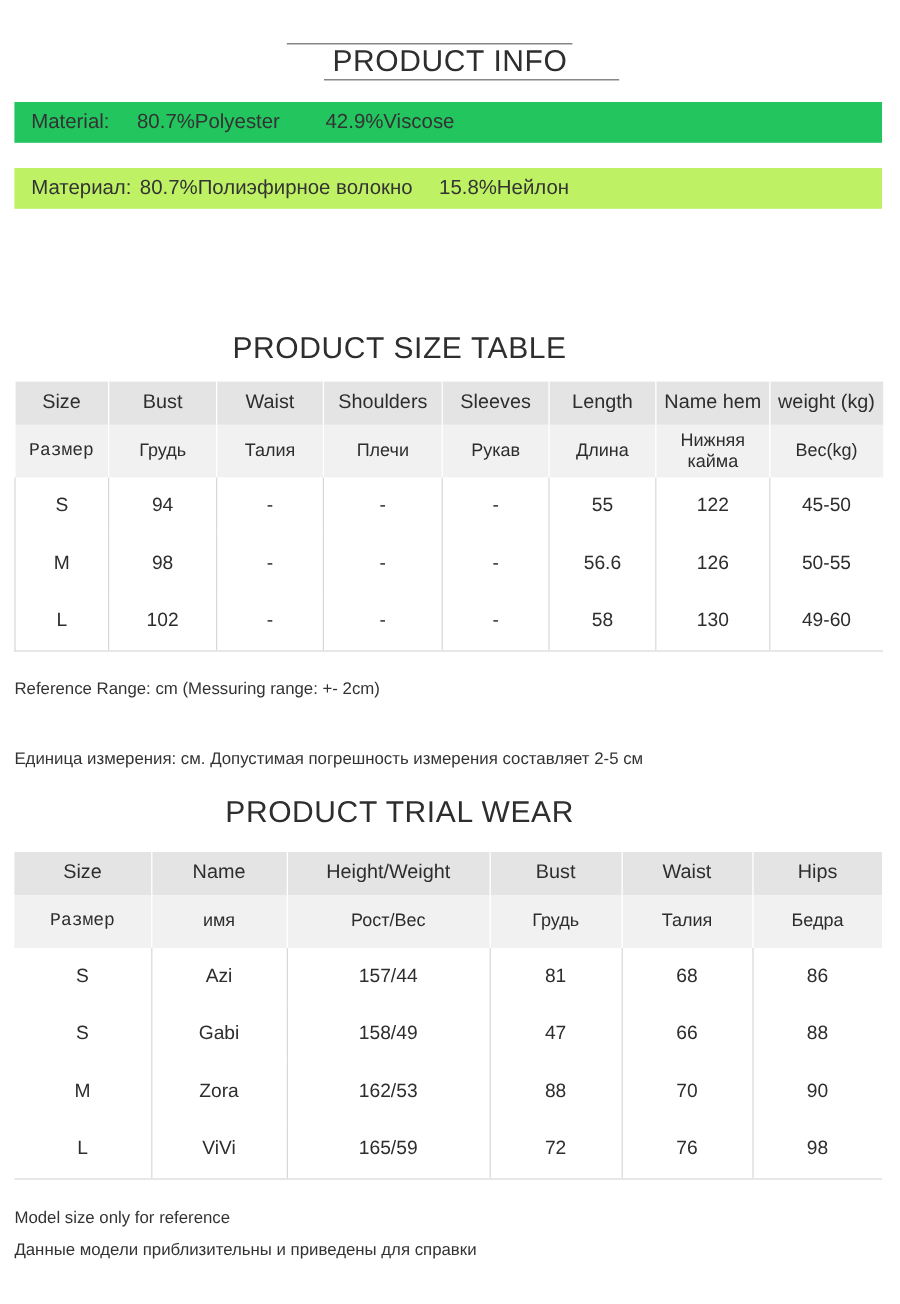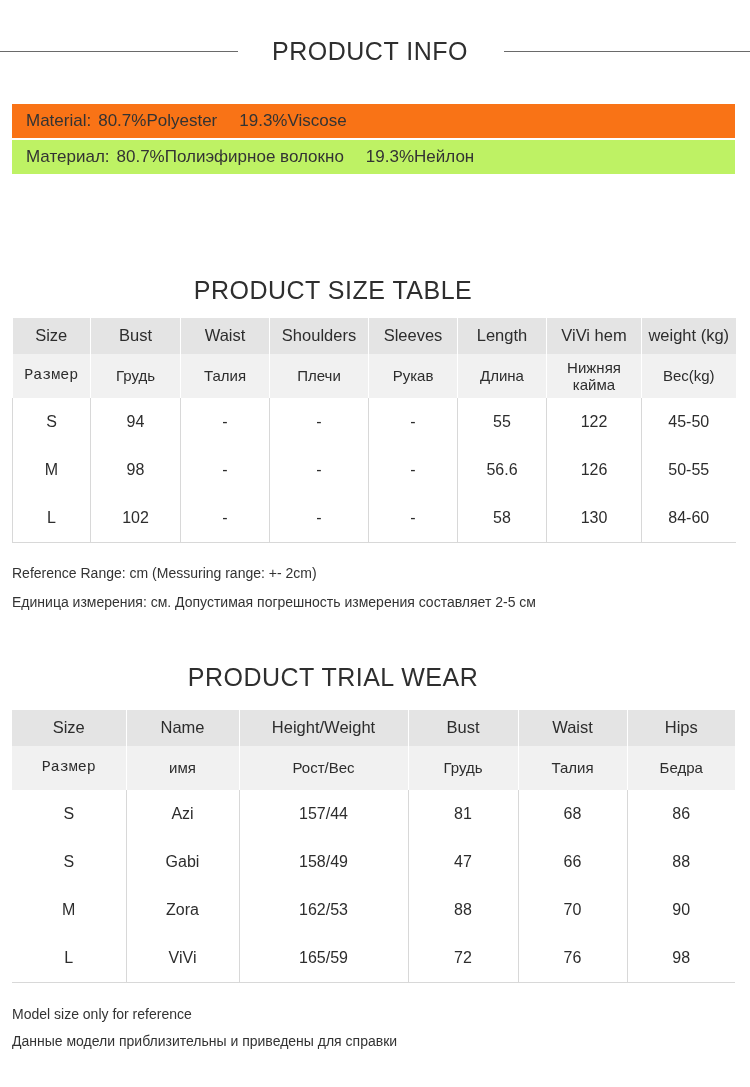--- a/index.html
+++ b/index.html
@@ -17,20 +17,21 @@
   }
 
   
   .title-rule-row {
     position: absolute;
     left: 0;
     width: 750px;
     display: flex;
     align-items: center;
     justify-content: center;
+    flex-direction: column;
   }
   .title-rule-row .rule {
     height: 1px;
     background: #6a6a6a;
     flex: 0 0 auto;
   }
   .title-rule-row .rule.left  { width: 238px; margin-right: 34px; }
   .title-rule-row .rule.right { width: 246px; margin-left: 36px; }
   .section-title {
     font-size: 25px;
@@ -118,30 +119,30 @@
 </style>
 </head>
 <body>
 
 <div class="title-rule-row" style="top:36px;height:30px;">
   <span class="rule left"></span>
   <span class="section-title">PRODUCT INFO</span>
   <span class="rule right"></span>
 </div>
 
-<div class="material-row" style="top:104px;height:34px;background:#f97316;">
+<div class="material-row" style="top:85px;height:34px;background:#22c55e;gap:16px;">
   <span class="label">Material:</span>
   <span class="v1">80.7%Polyester</span>
-  <span class="v2">19.3%Viscose</span>
+  <span class="v2">42.9%Viscose</span>
 </div>
 
 <div class="material-row" style="top:140px;height:34px;background:#bef264;">
   <span class="label">Материал:</span>
   <span class="v1">80.7%Полиэфирное волокно</span>
-  <span class="v2">19.3%Нейлон</span>
+  <span class="v2">15.8%Нейлон</span>
 </div>
 
 <div class="section-title plain" style="top:276px;">PRODUCT SIZE TABLE</div>
 
 <table class="tbl edged" style="top:318px;">
   <colgroup>
     <col style="width:78px">
       <col style="width:90px">
       <col style="width:89px">
       <col style="width:99px">
@@ -151,21 +152,21 @@
       <col style="width:94px">
   </colgroup>
   <tbody>
     <tr class="head-en">
       <td class="first">Size</td>
       <td>Bust</td>
       <td>Waist</td>
       <td>Shoulders</td>
       <td>Sleeves</td>
       <td>Length</td>
-      <td>ViVi hem</td>
+      <td>Name hem</td>
       <td>weight (kg)</td>
     </tr>
     <tr class="head-ru">
       <td class="first">Размер</td>
       <td>Грудь</td>
       <td>Талия</td>
       <td>Плечи</td>
       <td>Рукав</td>
       <td>Длина</td>
       <td>Нижняя кайма</td>
@@ -192,27 +193,27 @@
       <td>50-55</td>
     </tr>
     <tr class="body-row last">
       <td class="first">L</td>
       <td>102</td>
       <td>-</td>
       <td>-</td>
       <td>-</td>
       <td>58</td>
       <td>130</td>
-      <td>84-60</td>
+      <td>49-60</td>
     </tr>
   </tbody>
 </table>
 
 <div class="note" style="top:565px;">Reference Range: cm (Messuring range: +- 2cm)</div>
-<div class="note" style="top:594px;">Единица измерения: см. Допустимая погрешность измерения составляет 2-5 см</div>
+<div class="note" style="top:624px;">Единица измерения: см. Допустимая погрешность измерения составляет 2-5 см</div>
 
 <div class="section-title plain" style="top:663px;">PRODUCT TRIAL WEAR</div>
 
 <table class="tbl" style="top:710px;">
   <colgroup>
     <col style="width:114px">
       <col style="width:113px">
       <col style="width:169px">
     <col style="width:110px">
       <col style="width:109px">

